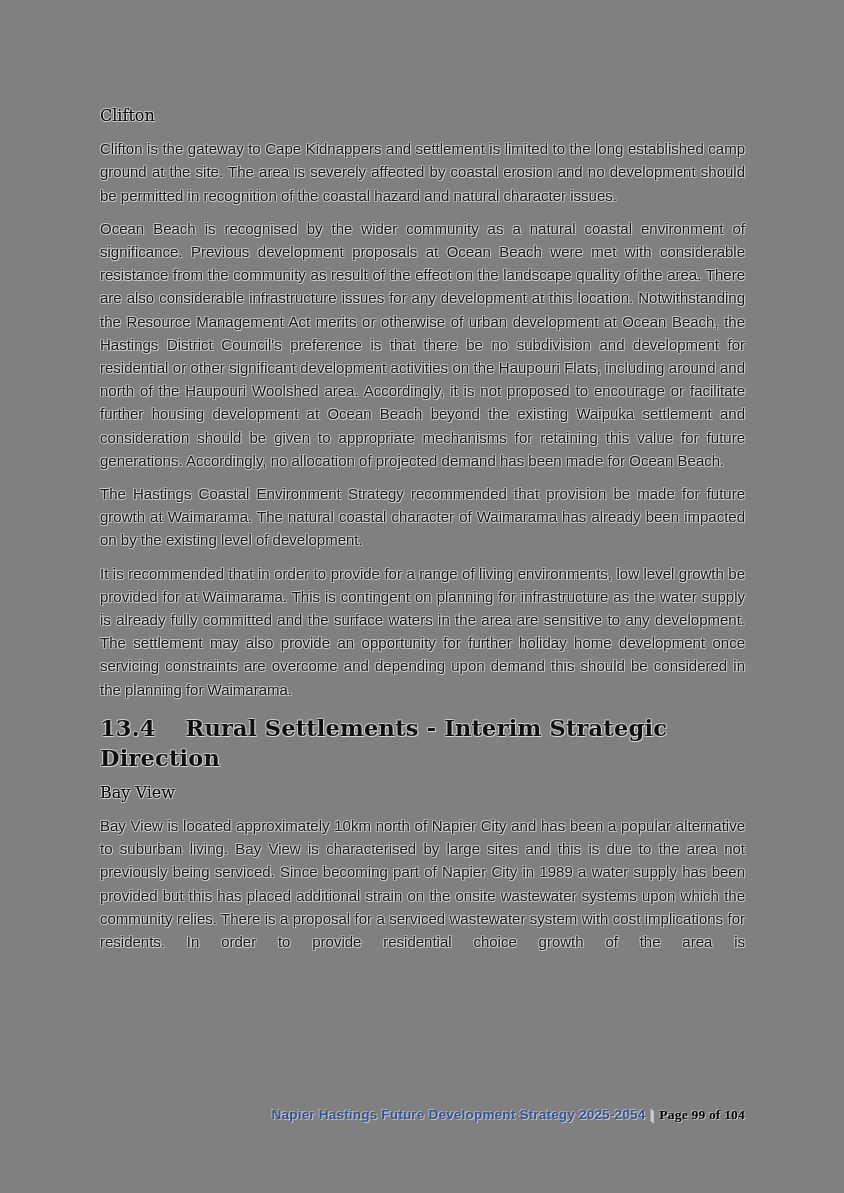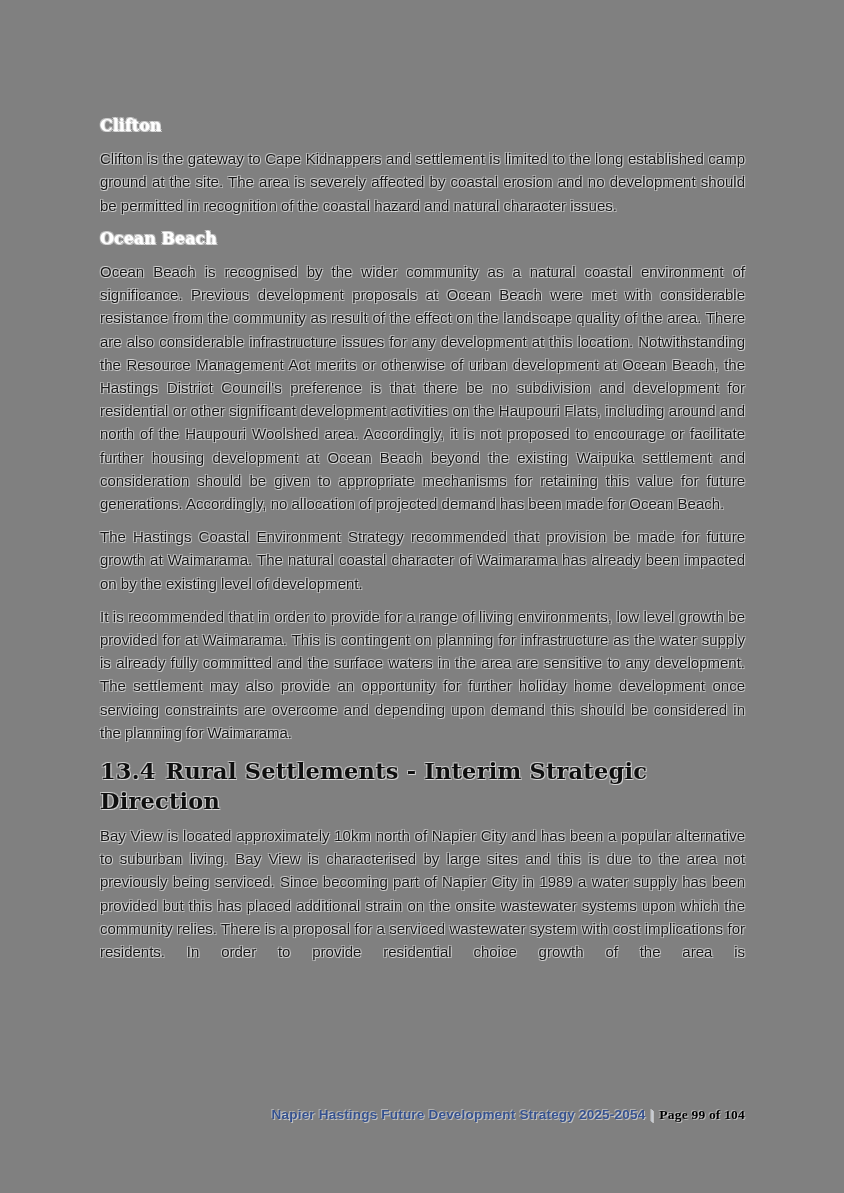--- a/index.html
+++ b/index.html
@@ -30,46 +30,46 @@
     margin-bottom: 10px;
     text-shadow:
       1px 1px 0 rgba(255,255,255,0.55),
      -1px -1px 0 rgba(255,255,255,0.45),
       1px -1px 0 rgba(255,255,255,0.35),
      -1px 1px 0 rgba(255,255,255,0.35);
   }
   .para.cutoff { text-align-last: justify; margin-bottom: 2px; }
   .subhead {
     font-family: "DejaVu Serif", "Liberation Serif", serif;
-    font-weight: bold;
+    font-weight: normal;
     font-size: 16px;
     line-height: 23.2px;
-    color: #ffffff;
-    margin: 10px 0 10px 0;
+    color: #000000;
+    margin: 0 0 10px 0;
     text-shadow:
       1px 1px 0 rgba(255,255,255,0.55),
      -1px -1px 0 rgba(255,255,255,0.45),
       1px -1px 0 rgba(255,255,255,0.35),
      -1px 1px 0 rgba(255,255,255,0.35);
   }
   .sectionhead {
     font-family: "DejaVu Serif", "Liberation Serif", serif;
     font-weight: bold;
     font-size: 22.5px;
     line-height: 30px;
     color: #0f0f0f;
     margin: 12px 0 8px 0;
     letter-spacing: 0.2px;
     text-shadow:
       1px 1px 0 rgba(255,255,255,0.6),
      -1px -1px 0 rgba(255,255,255,0.45),
       1px -1px 0 rgba(255,255,255,0.35),
      -1px 1px 0 rgba(255,255,255,0.35);
   }
-  .sectionhead .sec-num { margin-right: 10px; }
+  .sectionhead .sec-num { margin-right: 30px; }
   .footer {
     position: absolute;
     left: 100px;
     top: 1104px;
     width: 645px;
     text-align: right;
     font-family: "Liberation Sans", sans-serif;
     font-weight: bold;
     font-size: 13.5px;
     line-height: 22px;
@@ -88,33 +88,33 @@
 
 <div class="page">
 
   <div class="content">
 
 
     <h3 class="subhead">Clifton</h3>
 
     <p class="para">Clifton is the gateway to Cape Kidnappers and settlement is limited to the long established camp ground at the site.  The area is severely affected by coastal erosion and no development should be permitted in recognition of the coastal hazard and natural character issues.</p>
 
-    <h3 class="subhead">Ocean Beach</h3>
 
     <p class="para">Ocean Beach is recognised by the wider community as a natural coastal environment of significance.  Previous development proposals at Ocean Beach were met with considerable resistance from the community as result of the effect on the landscape quality of the area. There are also considerable infrastructure issues for any development at this location. Notwithstanding the Resource Management Act merits or otherwise of urban development at Ocean Beach, the Hastings District Council's preference is that there be no subdivision and development for residential or other significant development activities on the Haupouri Flats, including around and north of the Haupouri Woolshed area. Accordingly, it is not proposed to encourage or facilitate further housing development at Ocean Beach beyond the existing Waipuka settlement and consideration should be given to appropriate mechanisms for retaining this value for future generations. Accordingly, no allocation of projected demand has been made for Ocean Beach.</p>
 
 
     <p class="para">The Hastings Coastal Environment Strategy recommended that provision be made for future growth at Waimarama.  The natural coastal character of Waimarama has already been impacted on by the existing level of development.</p>
 
     <p class="para">It is recommended that in order to provide for a range of living environments, low level growth be provided for at Waimarama.  This is contingent on planning for infrastructure as the water supply is already fully committed and the surface waters in the area are sensitive to any development. The settlement may also provide an opportunity for further holiday home development once servicing constraints are overcome and depending upon demand this should be considered in the planning for Waimarama.</p>
 
     <h2 class="sectionhead">
       <span class="sec-num">13.4</span><span>Rural Settlements - Interim Strategic Direction</span>
     </h2>
 
+    <h3 class="subhead">Bay View</h3>
 
     <p class="para cutoff">Bay View is located approximately 10km north of Napier City and has been a popular alternative to suburban living.  Bay View is characterised by large sites and this is due to the area not previously being serviced.  Since becoming part of Napier City in 1989 a water supply has been provided but this has placed additional strain on the onsite wastewater systems upon which the community relies.  There is a proposal for a serviced wastewater system with cost implications for residents.  In order to provide residential choice growth of the area is</p>
 
   </div>
 
   <div class="footer">
     <span class="doc-title">Napier Hastings Future Development Strategy 2025-2054</span><span class="sep">|</span><span class="page-num">Page 99 of 104</span>
   </div>
 
 </div>

